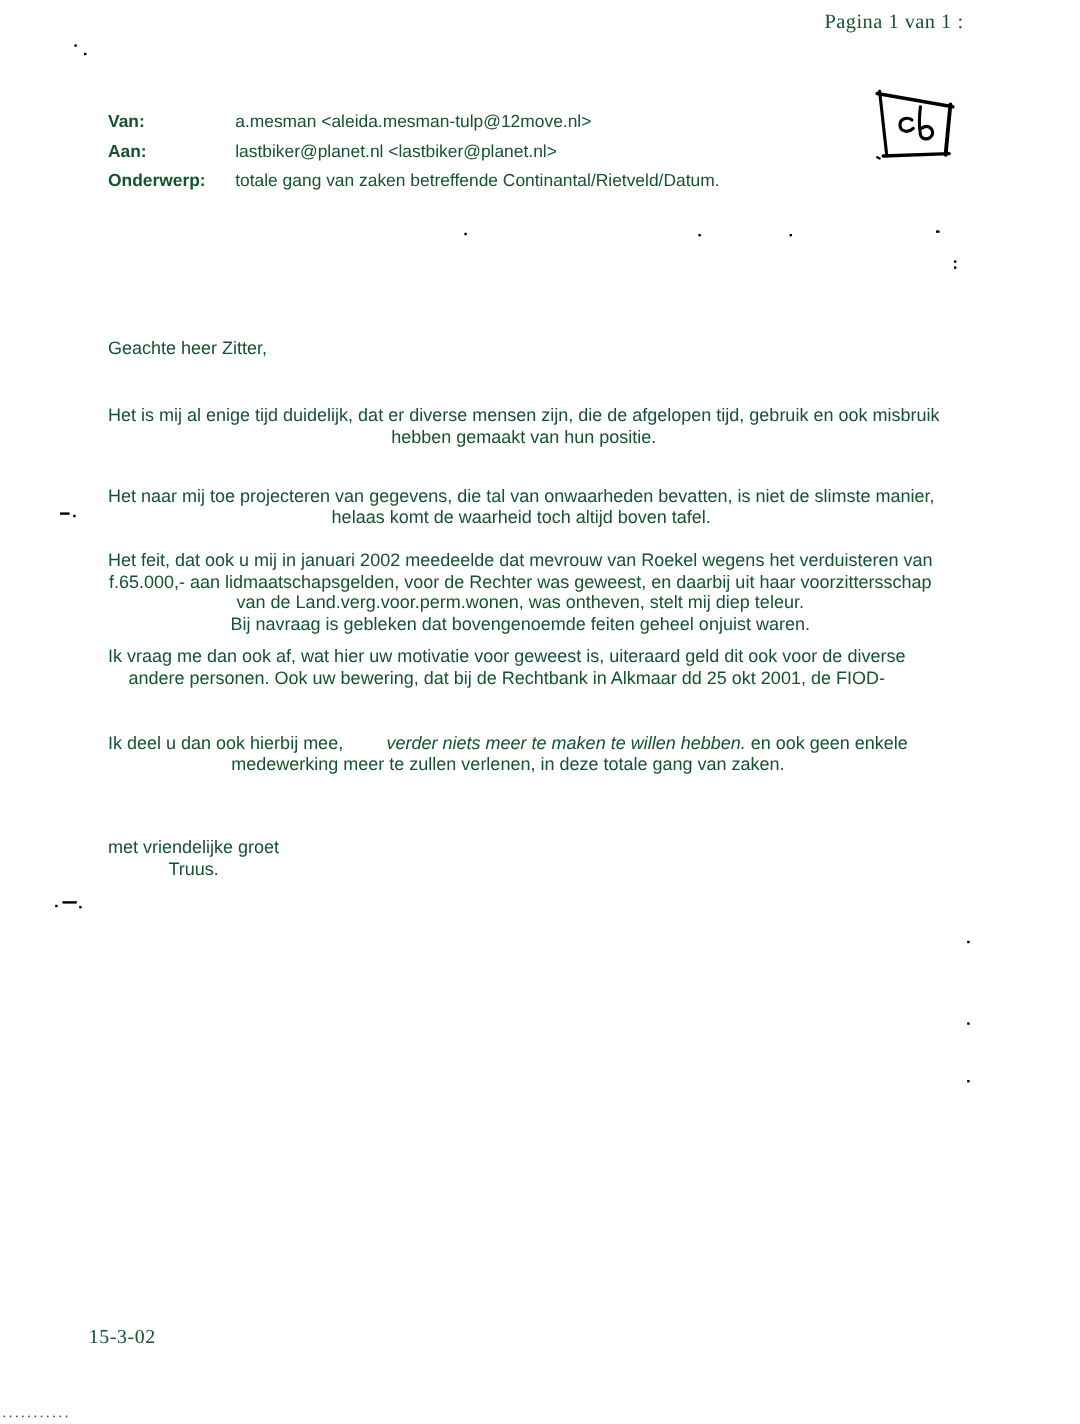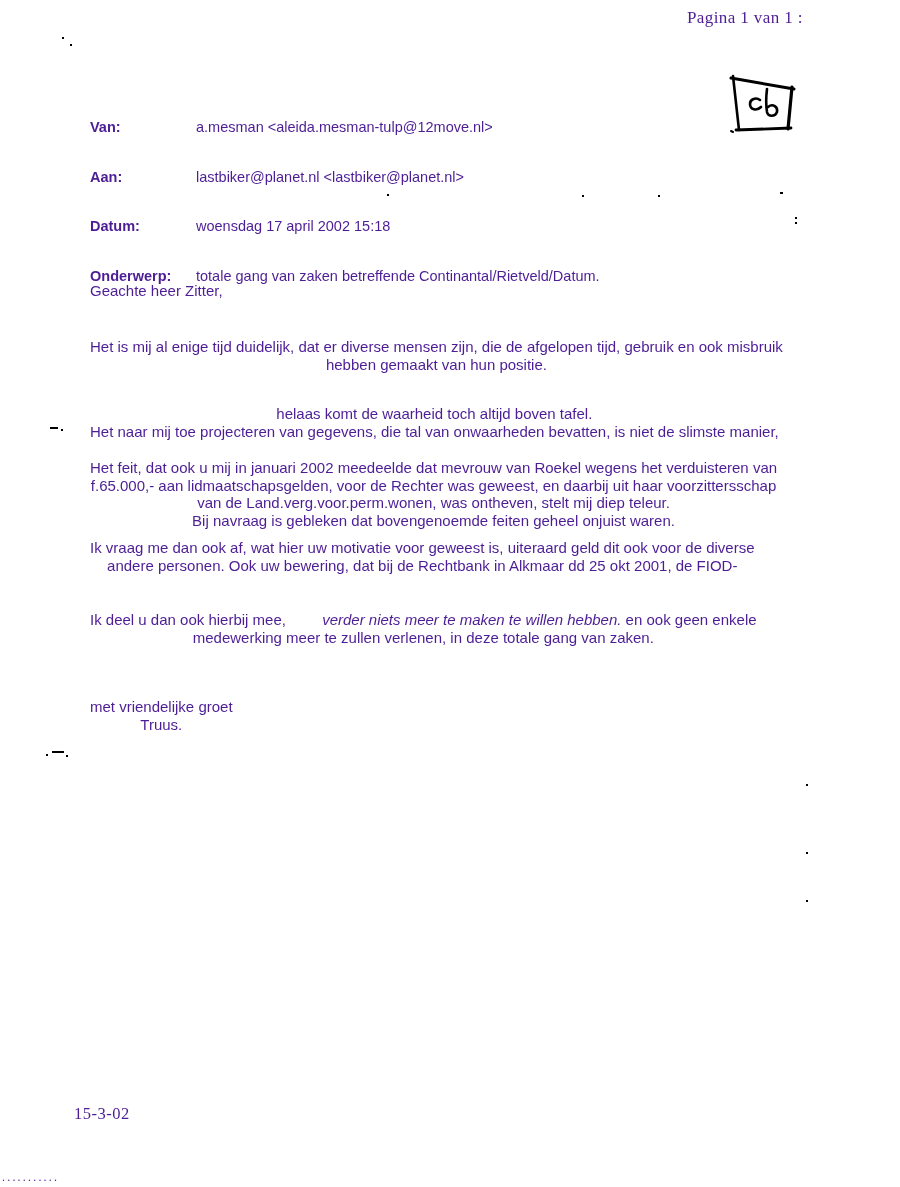--- a/index.html
+++ b/index.html
@@ -1,21 +1,21 @@
 <!DOCTYPE html>
 <html><head>
 <meta charset="utf-8">
 <style>
   html, body { margin: 0; padding: 0; background: #e8e8e8; }
   .page {
     position: relative;
     width: 900px;
     height: 1187px;
     background: #ffffff;
-    color: #4c1d95;
+    color: #14532d;
     overflow: hidden;
     margin: 0 auto;
   }
   .serif { font-family: "Liberation Serif", serif; }
   .sans  { font-family: "Liberation Sans", sans-serif; }
 
   .pagina {
     position: absolute;
     left: 687px;
     top: 8px;
@@ -33,21 +33,21 @@
   }
 
   .headers {
     position: absolute;
     left: 90px;
     top: 90px;
     font-size: 14.5px;
     line-height: 24.5px;
     white-space: nowrap;
   }
-  .hrow { display: block; margin-top: 25px; }
+  .hrow { display: block; }
   .hlabel {
     display: inline-block;
     width: 106px;
     font-weight: bold;
   }
   .hvalue { font-weight: normal; }
 
   .bodyline, .para .line, .salutation {
     font-size: 15px;
     line-height: 17.6px;
@@ -98,37 +98,34 @@
   </svg>
 
   <div class="headers">
     <div class="hrow">
       <span class="hlabel">Van:</span><span class="hvalue">a.mesman &lt;aleida.mesman-tulp@12move.nl&gt;</span>
     </div>
     <div class="hrow">
       <span class="hlabel">Aan:</span><span class="hvalue">lastbiker@planet.nl &lt;lastbiker@planet.nl&gt;</span>
     </div>
     <div class="hrow">
-      <span class="hlabel">Datum:</span><span class="hvalue">woensdag 17 april 2002 15:18</span>
-    </div>
-    <div class="hrow">
       <span class="hlabel">Onderwerp:</span><span class="hvalue">totale gang van zaken betreffende Continantal/Rietveld/Datum.</span>
     </div>
   </div>
 
   <div class="salutation" style="top:282px">Geachte heer Zitter,</div>
 
   <div class="para" style="top:338px">
     <div class="line">Het is mij al enige tijd duidelijk, dat er diverse mensen zijn, die de afgelopen tijd, gebruik en ook misbruik</div>
     <div class="line">hebben gemaakt van hun positie.</div>
   </div>
 
   <div class="para" style="top:405px">
+    <div class="line">Het naar mij toe projecteren van gegevens, die tal van onwaarheden bevatten, is niet de slimste manier,</div>
     <div class="line">helaas komt de waarheid toch altijd boven tafel.</div>
-    <div class="line">Het naar mij toe projecteren van gegevens, die tal van onwaarheden bevatten, is niet de slimste manier,</div>
   </div>
 
   <div class="para" style="top:459px">
     <div class="line">Het feit, dat ook u mij in januari 2002 meedeelde dat mevrouw van Roekel wegens het verduisteren van</div>
     <div class="line">f.65.000,- aan lidmaatschapsgelden, voor de Rechter was geweest, en daarbij uit haar voorzittersschap</div>
     <div class="line">van de Land.verg.voor.perm.wonen, was ontheven, stelt mij diep teleur.</div>
     <div class="line">Bij navraag is gebleken dat bovengenoemde feiten geheel onjuist waren.</div>
   </div>
 
   <div class="para" style="top:539px">

